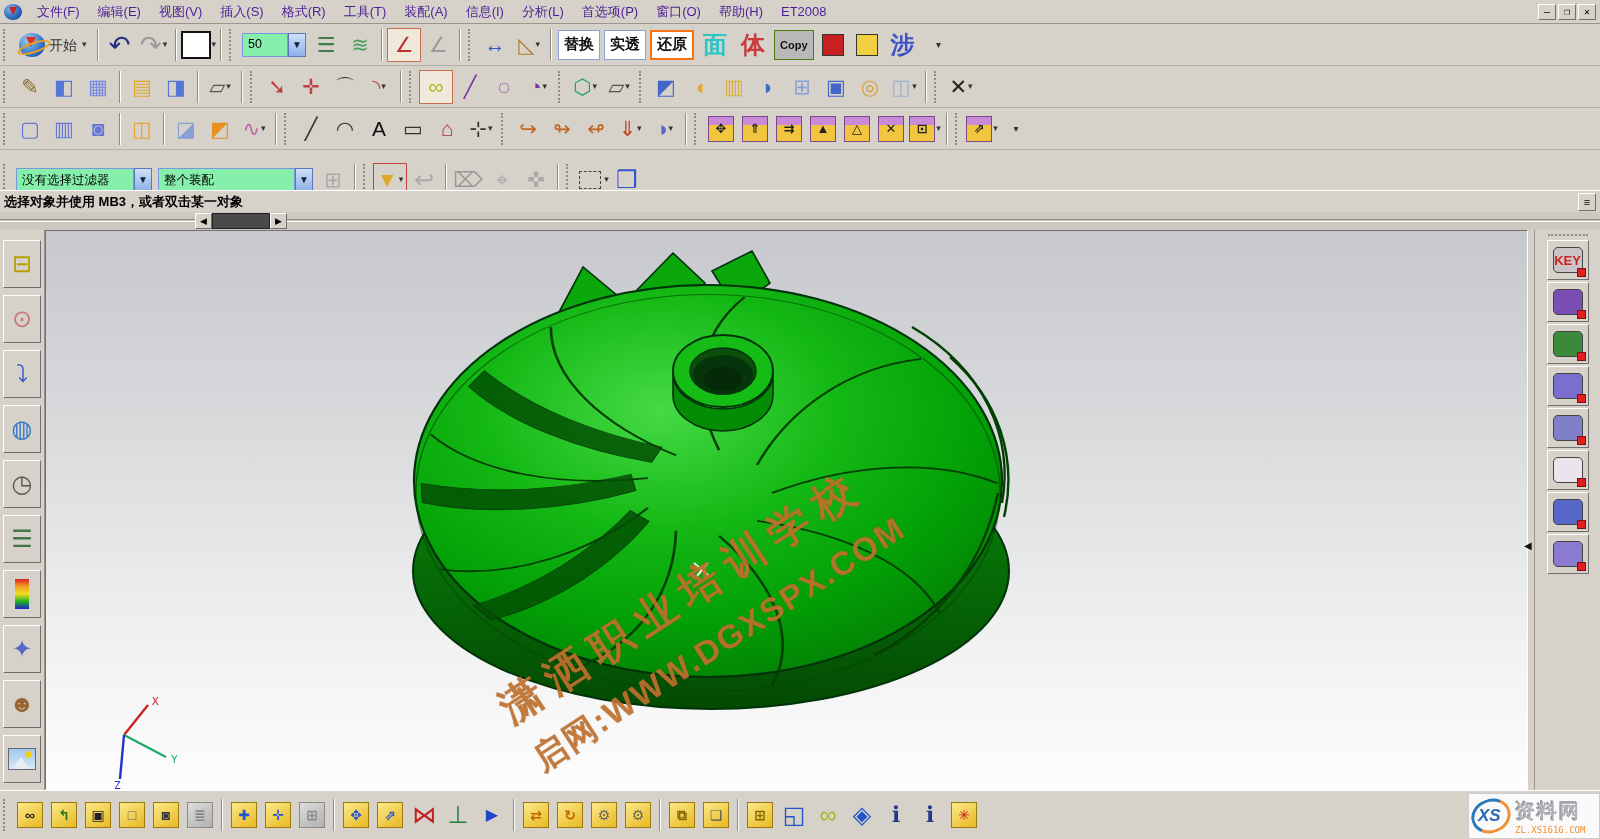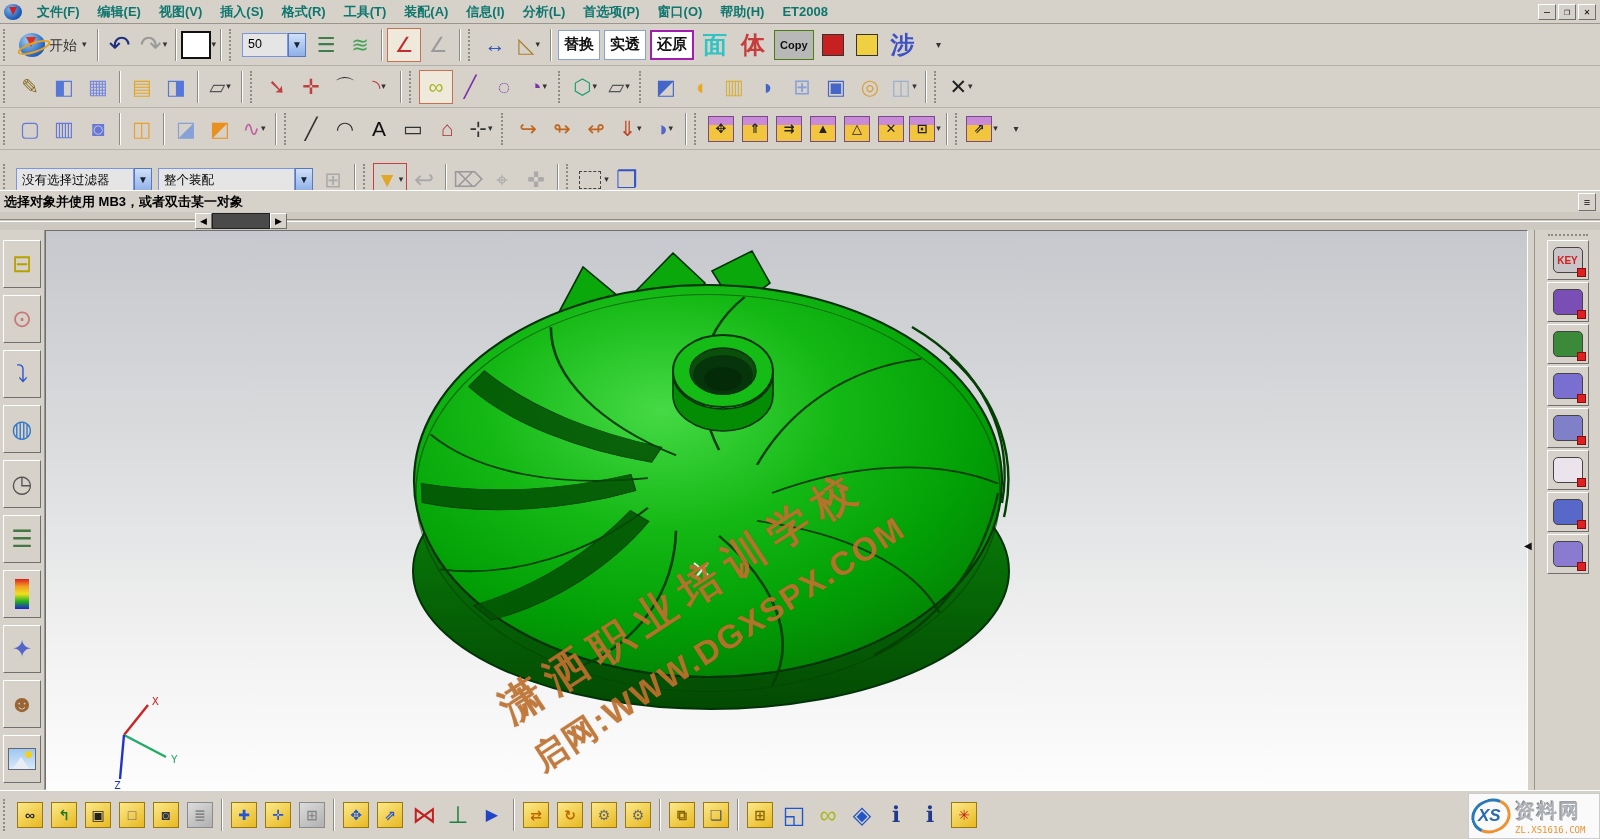--- a/index.html
+++ b/index.html
@@ -7,21 +7,21 @@
     font-family:"Liberation Sans","DejaVu Sans",sans-serif; background:#d6d2ca; }
   .raised { border:1px solid; border-color:#ffffff #6f6f6f #6f6f6f #ffffff; }
 
   
   #menubar { position:absolute; left:0; top:0; width:1600px; height:24px;
     background:#d6d2ca; display:flex; align-items:center; border-bottom:1px solid #9a968e; }
   .app-logo { width:18px; height:16px; margin:0 6px 0 4px; border-radius:50%;
     background:radial-gradient(circle at 35% 30%, #7fb2e8, #1a57b0 70%); position:relative; }
   .app-logo::after { content:""; position:absolute; left:5px; top:3px; border-left:4px solid transparent;
     border-right:4px solid transparent; border-top:8px solid #d02020; }
-  .menu-item { padding:3px 9px; font-size:13px; color:#0f766e; cursor:default;font-weight:bold; }
+  .menu-item { padding:3px 9px; font-size:13px; color:#4c1d95; cursor:default; }
   #win-buttons { margin-left:auto; display:flex; gap:2px; padding-right:4px; }
   .win-btn { width:18px; height:16px; background:#d6d2ca; font-size:10px; line-height:13px;
     text-align:center; font-family:"DejaVu Sans Mono",monospace; }
 
   
   .tb-row { position:absolute; left:0; width:1600px; height:42px; background:#d6d2ca;
     display:flex; align-items:center; border-bottom:1px solid #b5b1a9; }
   #tb1{ top:24px; } #tb2{ top:66px; } #tb3{ top:108px; } #selbar{ top:160px; height:40px; }
   .tb-grip { width:7px; height:32px; margin:0 3px; border-left:2px dotted #8f8b83; }
   .tb-sep { width:2px; height:32px; margin:0 4px; border-left:1px solid #8f8b83; border-right:1px solid #fff; }
@@ -32,27 +32,27 @@
   .caret { font-size:9px; color:#333; margin-left:1px; align-self:center; }
   .start-btn { display:flex; align-items:center; gap:4px; padding:0 6px; font-size:14px; }
   .start-logo { width:26px; height:24px; border-radius:50%;
     background:radial-gradient(circle at 35% 30%, #9fd0f2, #2a6ac0 65%, #123f80); position:relative; }
   .start-logo::before { content:""; position:absolute; left:7px; top:4px; border-left:5px solid transparent;
     border-right:5px solid transparent; border-top:10px solid #e03020; }
   .start-logo::after { content:""; position:absolute; left:-2px; top:9px; width:30px; height:7px;
     border:2px solid #e8a020; border-radius:50%; transform:rotate(-18deg); }
   .swatch { width:30px; height:28px; background:#fff; border:2px solid #111; }
   .combo { display:flex; height:24px; margin:0 3px; }
-  .combo .cfield { background:#e5e5e5; border:1px solid #7a96df; font-size:12.5px; padding:3px 5px;
+  .combo .cfield { background:#86efac; border:1px solid #7a96df; font-size:12.5px; padding:3px 5px;
     white-space:nowrap; overflow:hidden; }
   .combo .cbtn { width:18px; background:linear-gradient(#cfe0f8,#8fb0e8); border:1px solid #5a76bf;
     color:#123; font-size:10px; display:flex; align-items:center; justify-content:center; }
   .txtbtn { height:30px; padding:0 5px; background:#fff; border:1px solid #8aa0d8; font-weight:700;
     font-size:15px; display:flex; align-items:center; margin:0 2px; color:#111; }
-  .txtbtn.sel { border:2px solid #a21caf; }
+  .txtbtn.sel { border:2px solid #f97316; }
   .txtbtn.big { font-size:24px; border:none; background:transparent; }
   .txtbtn.copy { background:#b8b8b8; border:1px solid #4d7c0f; font-size:11px; font-weight:700; }
   .cube-ic { width:22px; height:22px; margin:5px; }
   .pcube { width:26px; height:26px; background:linear-gradient(#c98ad8 32%, #f2c53e 32%);
     border:1px solid #7a4a88; display:flex; align-items:center; justify-content:center;
     font-size:13px; color:#222; font-weight:700; }
   .ycube { width:26px; height:26px; background:linear-gradient(145deg,#fce98a,#e8b820);
     border:1px solid #9a7a10; display:flex; align-items:center; justify-content:center;
     font-size:14px; font-weight:700; }
   .ycube.gray { background:linear-gradient(145deg,#dcdcdc,#b0b0b0); border-color:#8a8a8a; color:#777; }
@@ -98,21 +98,21 @@
   .wm2 { font-size:33px; letter-spacing:2px; margin-top:10px; }
   #triad { position:absolute; left:40px; top:462px; }
   .triad-lbl { font-size:11px; font-family:"DejaVu Sans Mono",monospace; }
 
   #rightbar { position:absolute; right:0; top:0; width:66px; height:560px; background:#d6d2ca;
     border-left:1px solid #9a968e; display:flex; flex-direction:column; align-items:center; }
   .rb-grip { width:40px; border-top:2px dotted #8f8b83; margin:4px 0 4px 0; }
   .rb-btn { width:42px; height:40px; margin-bottom:2px; background:#d6d2ca; position:relative;
     display:flex; align-items:center; justify-content:center; }
   .rb-shape { width:30px; height:26px; border-radius:5px; border:1px solid #444;
-    display:flex; align-items:center; justify-content:center; font-size:10px; font-weight:700; }
+    display:flex; align-items:center; justify-content:center; font-size:13px; font-weight:700; }
   .rb-badge { position:absolute; right:2px; bottom:2px; width:9px; height:9px; background:#e02020;
     border:1px solid #801010; }
   #rb-collapse { position:absolute; left:-11px; top:310px; font-size:10px; color:#111; }
 
   
   #bottombar { position:absolute; left:0; top:790px; width:1600px; height:49px; background:#d6d2ca;
     border-top:1px solid #fff; display:flex; align-items:center; }
 
   
   #brandbox { position:absolute; right:0; top:793px; width:132px; height:46px; background:#fafafa;

